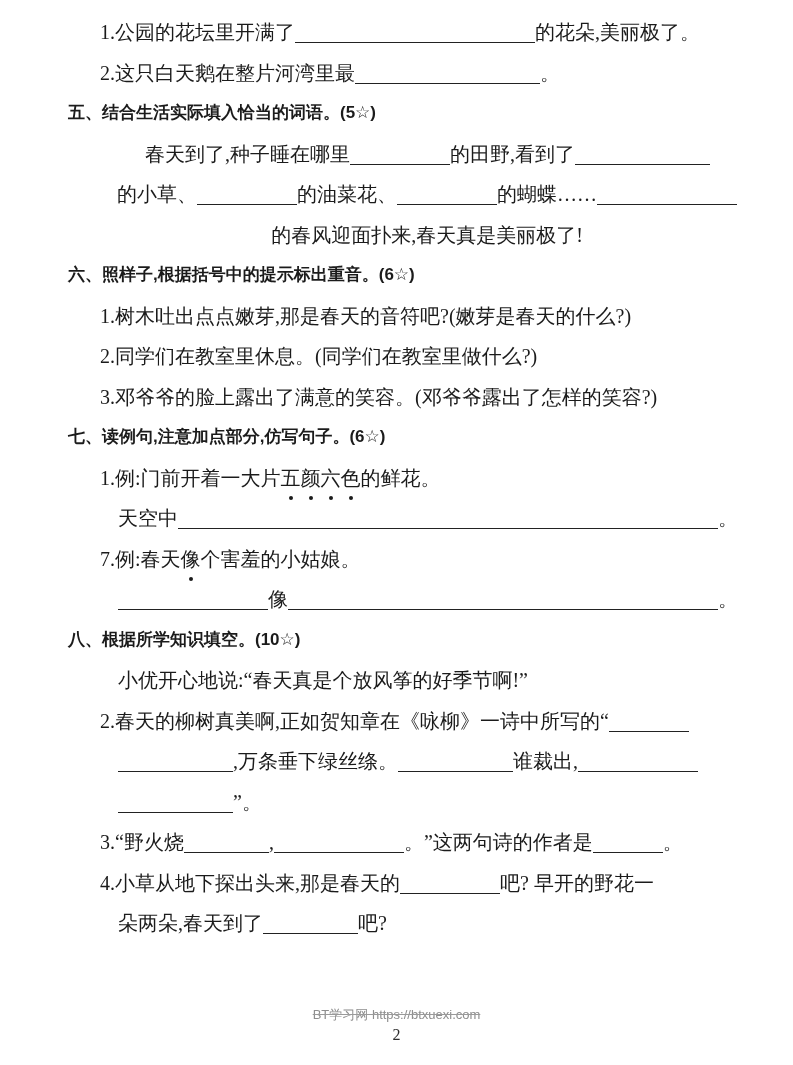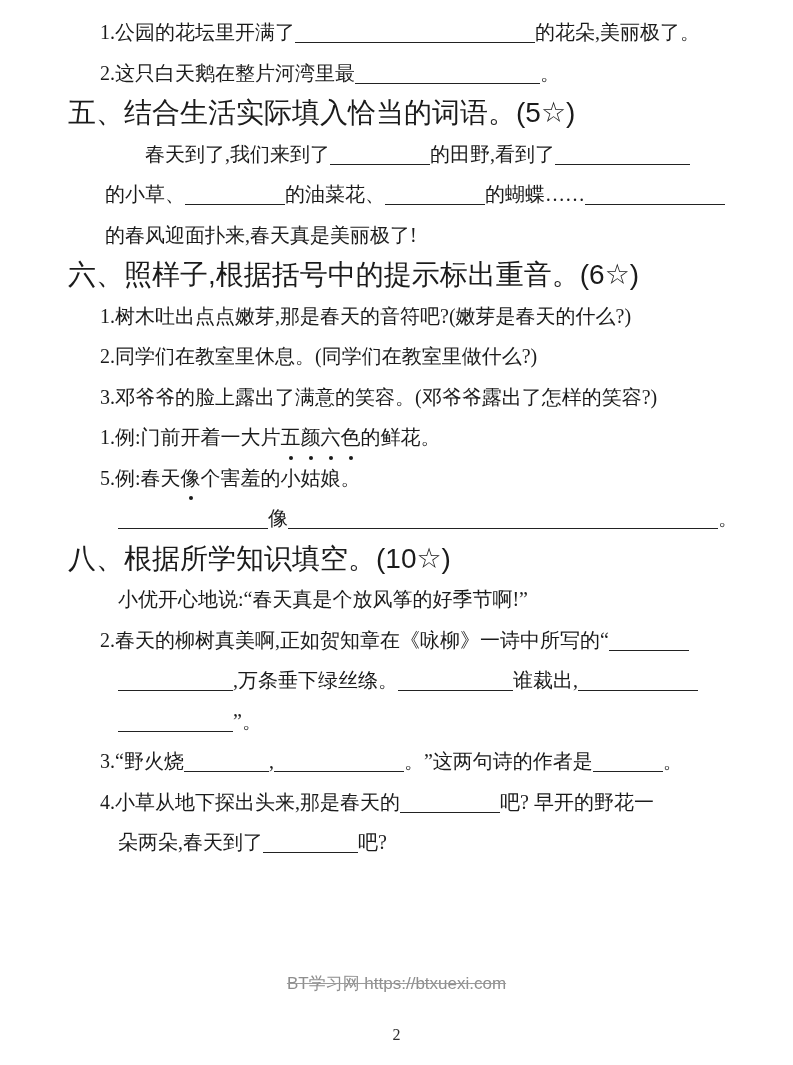--- a/index.html
+++ b/index.html
@@ -20,24 +20,24 @@
     top: 12px;
     left: 60px;
     width: 689px;
   }
   .line {
     font-size: 20px;
     line-height: 40.5px;
     white-space: pre;
   }
   
-  .h    { padding-left: 8px;  font-family: "Liberation Sans", "DejaVu Sans", sans-serif; font-weight: 400; font-size: 28px; }
+  .h    { padding-left: 8px;  font-family: "Liberation Sans", "DejaVu Sans", sans-serif; font-weight: 700; font-size: 17px; }
   .i1   { padding-left: 40px; }
   .i1b  { padding-left: 58px; }
-  .i2   { padding-left: 45px; }
+  .i2   { padding-left: 45px; text-align: center; }
   .para { padding-left: 85px; }
   .txt { white-space: pre; }
   
   .blank {
     display: inline-block;
     height: 0;
     border-bottom: 1.6px solid #222222;
     position: relative;
     top: 4px;
   }
@@ -50,24 +50,24 @@
     bottom: -2px;
     width: 4px;
     height: 4px;
     margin-left: -2px;
     border-radius: 50%;
     background: #1b1b1b;
   }
   .watermark {
     position: absolute;
     left: 50%;
-    top: 972px;
+    top: 1006px;
     transform: translateX(-50%);
     font-family: "Liberation Sans", "DejaVu Sans", sans-serif;
-    font-size: 17px;
+    font-size: 13px;
     color: #8e8e8e;
     text-decoration: line-through;
     text-decoration-color: #9a9a9a;
     white-space: nowrap;
     z-index: 5;
   }
   .pagenum {
     position: absolute;
     left: 50%;
     top: 1026px;
@@ -78,29 +78,31 @@
   }
 </style>
 </head>
 <body>
 
 <div class="page">
   <div id="content">
       <div class="line i1"><span class="txt">1.公园的花坛里开满了</span><span class="blank" style="width: 240px;"></span><span class="txt">的花朵,美丽极了。</span></div>
       <div class="line i1"><span class="txt">2.这只白天鹅在整片河湾里最</span><span class="blank" style="width: 185px;"></span><span class="txt">。</span></div>
       <div class="line h"><span class="txt">五、结合生活实际填入恰当的词语。(5☆)</span></div>
-      <div class="line para"><span class="txt">春天到了,我们来到了</span><span class="blank" style="width: 100px;"></span><span class="txt">的田野,看到了</span><span class="blank" style="width: 135px;"></span></div>
+      <div class="line para"><span class="txt">春天到了,种子睡在哪里</span><span class="blank" style="width: 100px;"></span><span class="txt">的田野,看到了</span><span class="blank" style="width: 135px;"></span></div>
       <div class="line i2"><span class="txt">的小草、</span><span class="blank" style="width: 100px;"></span><span class="txt">的油菜花、</span><span class="blank" style="width: 100px;"></span><span class="txt">的蝴蝶……</span><span class="blank" style="width: 140px;"></span></div>
       <div class="line i2"><span class="txt">的春风迎面扑来,春天真是美丽极了!</span></div>
       <div class="line h"><span class="txt">六、照样子,根据括号中的提示标出重音。(6☆)</span></div>
       <div class="line i1"><span class="txt">1.树木吐出点点嫩芽,那是春天的音符吧?(嫩芽是春天的什么?)</span></div>
       <div class="line i1"><span class="txt">2.同学们在教室里休息。(同学们在教室里做什么?)</span></div>
       <div class="line i1"><span class="txt">3.邓爷爷的脸上露出了满意的笑容。(邓爷爷露出了怎样的笑容?)</span></div>
+      <div class="line h"><span class="txt">七、读例句,注意加点部分,仿写句子。(6☆)</span></div>
       <div class="line i1"><span class="txt">1.例:门前开着一大片</span><span><span class="em-char">五</span><span class="em-char">颜</span><span class="em-char">六</span><span class="em-char">色</span></span><span class="txt">的鲜花。</span></div>
-      <div class="line i1"><span class="txt">5.例:春天</span><span><span class="em-char">像</span></span><span class="txt">个害羞的小姑娘。</span></div>
+      <div class="line i1b"><span class="txt">天空中</span><span class="blank" style="width: 540px;"></span><span class="txt">。</span></div>
+      <div class="line i1"><span class="txt">7.例:春天</span><span><span class="em-char">像</span></span><span class="txt">个害羞的小姑娘。</span></div>
       <div class="line i1b"><span class="blank" style="width: 150px;"></span><span class="txt">像</span><span class="blank" style="width: 430px;"></span><span class="txt">。</span></div>
       <div class="line h"><span class="txt">八、根据所学知识填空。(10☆)</span></div>
       <div class="line i1b"><span class="txt">小优开心地说:“春天真是个放风筝的好季节啊!”</span></div>
       <div class="line i1"><span class="txt">2.春天的柳树真美啊,正如贺知章在《咏柳》一诗中所写的“</span><span class="blank" style="width: 80px;"></span></div>
       <div class="line i1b"><span class="blank" style="width: 115px;"></span><span class="txt">,万条垂下绿丝绦。</span><span class="blank" style="width: 115px;"></span><span class="txt">谁裁出,</span><span class="blank" style="width: 120px;"></span></div>
       <div class="line i1b"><span class="blank" style="width: 115px;"></span><span class="txt">”。</span></div>
       <div class="line i1"><span class="txt">3.“野火烧</span><span class="blank" style="width: 85px;"></span><span class="txt">,</span><span class="blank" style="width: 130px;"></span><span class="txt">。”这两句诗的作者是</span><span class="blank" style="width: 70px;"></span><span class="txt">。</span></div>
       <div class="line i1"><span class="txt">4.小草从地下探出头来,那是春天的</span><span class="blank" style="width: 100px;"></span><span class="txt">吧? 早开的野花一</span></div>
       <div class="line i1b"><span class="txt">朵两朵,春天到了</span><span class="blank" style="width: 95px;"></span><span class="txt">吧?</span></div>
     </div>

